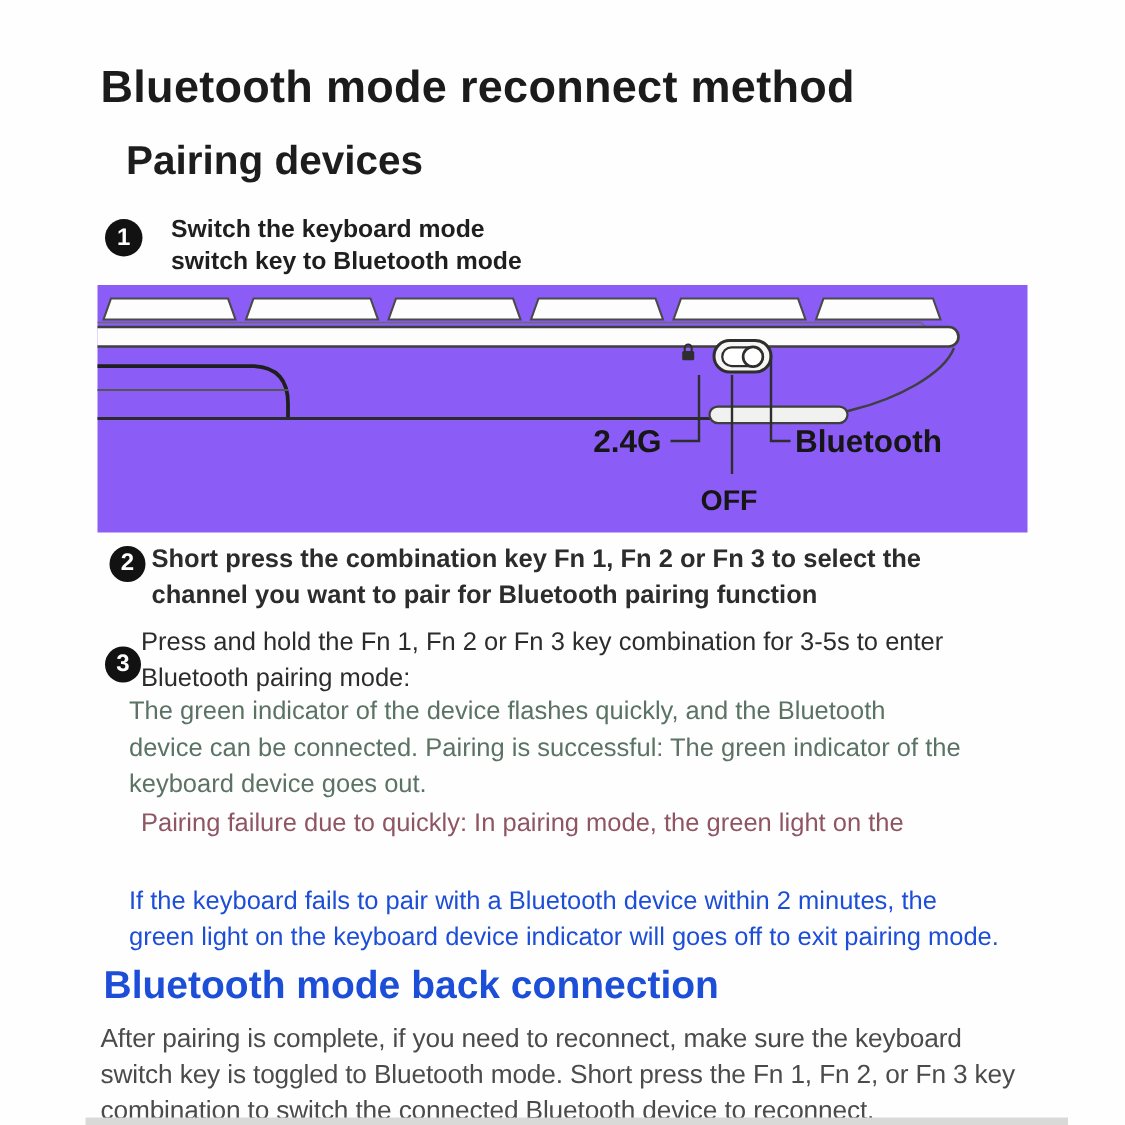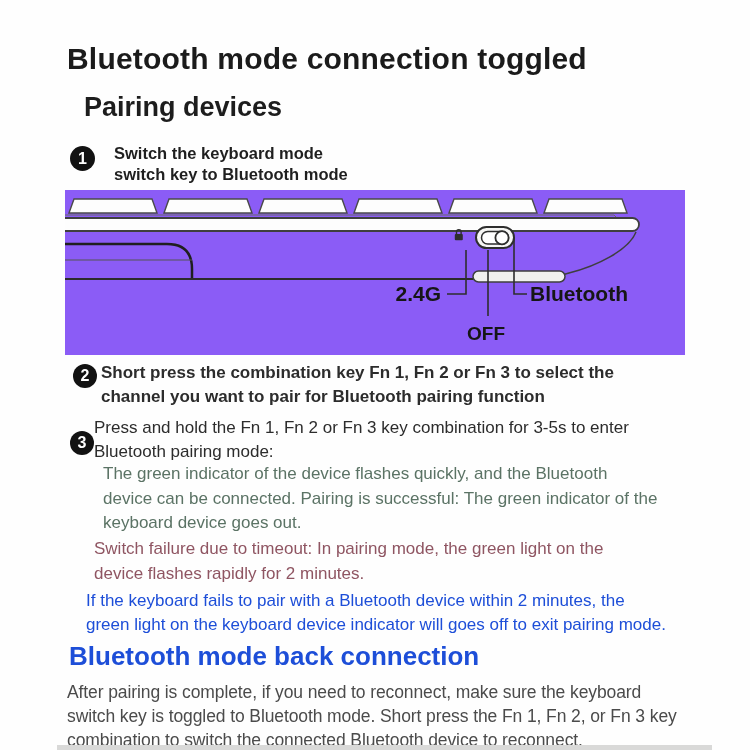--- a/index.html
+++ b/index.html
@@ -17,34 +17,34 @@
     font-size:16px;font-weight:700;line-height:1;
   }
   .badge1{left:70px;top:146px;width:25px;height:25px;}
   .badge2{left:73px;top:364px;}
   .badge3{left:70px;top:431px;}
   .step1-text{left:102px;top:143px;font-size:16.5px;line-height:21px;font-weight:600;color:#1f1f1f;margin-left:12px;}
   .step2-text{left:101px;top:361px;font-size:17px;line-height:23.5px;font-weight:700;color:#2c2c2c;}
   .step3-text{left:94px;top:416px;font-size:17px;line-height:23.5px;font-weight:500;color:#2c2c2c;}
   .panel{left:65px;top:190px;width:620px;height:165px;background:#8b5cf6;}
   .note{font-size:17px;line-height:24.5px;font-weight:500;}
-  .note-success{left:103px;top:462px;color:#5b7365;}
+  .note-success{left:86px;top:462px;color:#5b7365;}
   .note-failure{left:94px;top:537px;color:#8f5562;}
   .note-timeout{left:86px;top:589px;color:#1d4ed8;line-height:24px;}
   .back-heading{left:69px;top:641px;font-size:26px;font-weight:700;color:#1d4ed8;}
   .back-para{left:67px;top:680px;font-size:17.5px;line-height:24px;font-weight:400;color:#4b4b4b;letter-spacing:-.1px;}
   .bottom-bar{left:57px;top:745px;width:655px;height:5px;background:#d9d9d8;}
   svg text{font-family:"Liberation Sans", sans-serif;}
 </style>
 </head>
 <body>
 
 <div id="screen">
 
-  <div class="abs doc-title">Bluetooth mode connection toggled</div>
+  <div class="abs doc-title">Bluetooth mode reconnect method</div>
   <div class="abs pairing-heading">Pairing devices</div>
 
   <div class="abs badge badge1">1</div>
   <div class="abs step1-text">
     <div>Switch the keyboard mode</div>
     <div>switch key to Bluetooth mode</div>
   </div>
 
   <div class="abs panel">
     <svg width="620" height="165" viewBox="0 0 620 165">
@@ -104,22 +104,21 @@
     <div>Bluetooth pairing mode:</div>
   </div>
 
   <div class="abs note note-success">
     <div>The green indicator of the device flashes quickly, and the Bluetooth</div>
     <div>device can be connected. Pairing is successful: The green indicator of the</div>
     <div>keyboard device goes out.</div>
   </div>
 
   <div class="abs note note-failure">
-    <div>Switch failure due to timeout: In pairing mode, the green light on the</div>
-    <div>device flashes rapidly for 2 minutes.</div>
+    <div>Pairing failure due to quickly: In pairing mode, the green light on the</div>
   </div>
 
   <div class="abs note note-timeout">
     <div>If the keyboard fails to pair with a Bluetooth device within 2 minutes, the</div>
     <div>green light on the keyboard device indicator will goes off to exit pairing mode.</div>
   </div>
 
   <div class="abs back-heading">Bluetooth mode back connection</div>
   <div class="abs back-para">
     <div>After pairing is complete, if you need to reconnect, make sure the keyboard</div>

